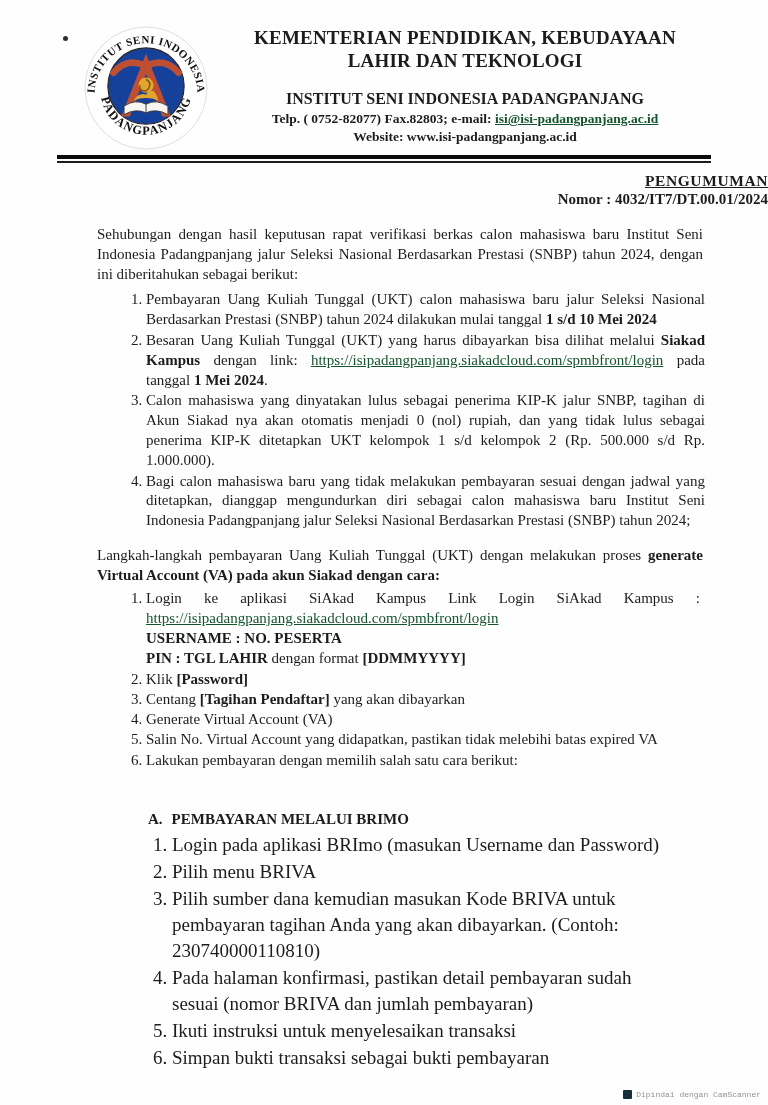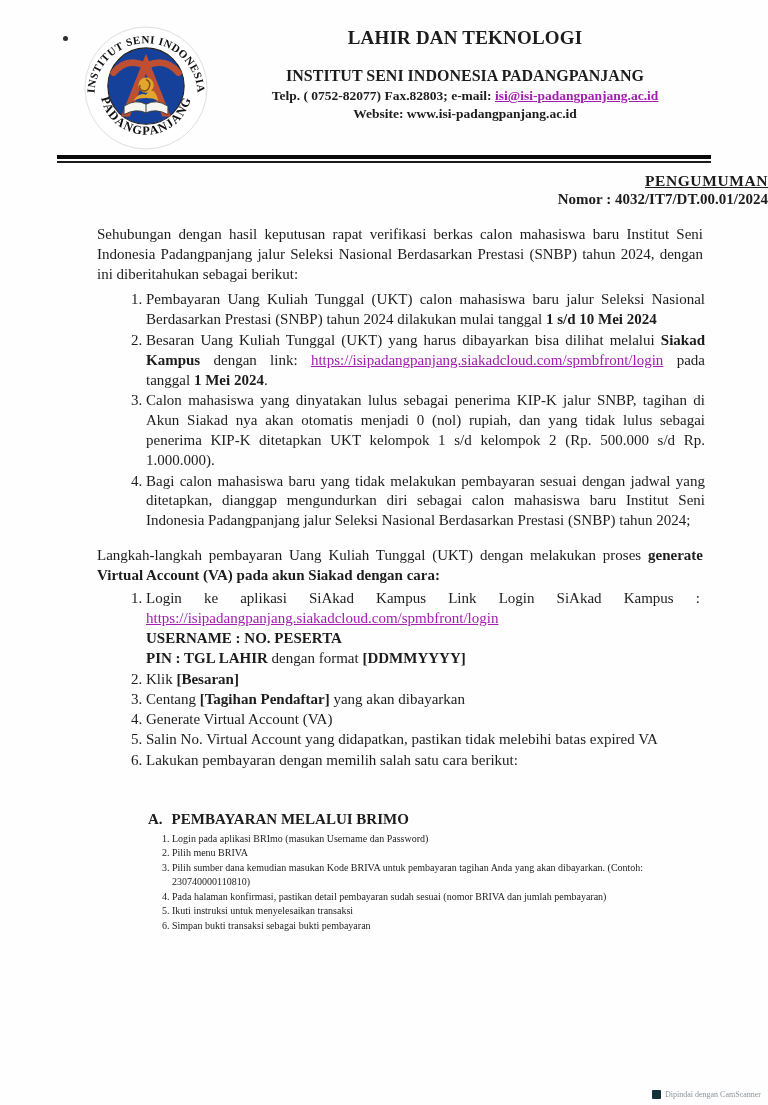--- a/index.html
+++ b/index.html
@@ -6,44 +6,44 @@
   .page{width:768px;height:1105px;margin:0 auto;background:#fefefe;position:relative;
         overflow:hidden;color:#1c1c1c;font-family:"Liberation Serif",serif;}
   
   .letterhead{display:flex;align-items:flex-start;gap:12px;padding:26px 58px 0 84px;}
   .logo{flex:none;width:124px;height:124px;}
   .logo svg{width:124px;height:124px;display:block;}
   .htext{flex:1;text-align:center;font-weight:700;}
   .h-ministry{font-size:19px;line-height:1.22;letter-spacing:.2px;}
   .h-inst{font-size:16px;line-height:1.3;margin-top:17px;}
   .h-addr{font-size:13.5px;line-height:1.33;}
-  .lnk{color:#a21caf;text-decoration:underline;}
+  .lnk{color:#14532d;text-decoration:underline;}
   .b{font-weight:700;}
   .jline{display:block;text-align:justify;text-align-last:justify;}
   
   .rule{margin:5px 57px 0 57px;height:2px;border-top:4px solid #0a0a0a;border-bottom:2px solid #1c1c1c;}
   
   .title-block{text-align:right;margin-top:9px;}
   .doc-title{font-weight:700;font-size:15.5px;text-decoration:underline;letter-spacing:.6px;}
   .doc-number{font-weight:700;font-size:15px;margin-top:1px;padding-left:38px;}
   
   .intro{margin:17px 65px 0 97px;font-size:15px;line-height:1.32;text-align:justify;}
   .mainlist{margin:6px 63px 0 122px;padding-left:24px;font-size:15px;line-height:1.32;}
   .mainlist li{text-align:justify;margin-bottom:1px;}
   .steps-intro{margin:15px 65px 0 97px;font-size:15px;line-height:1.32;text-align:justify;}
   .stepslist{margin:2px 68px 0 122px;padding-left:24px;font-size:15px;line-height:1.35;}
   .stepslist li{text-align:justify;}
   .secA{margin:41px 0 0 148px;font-weight:700;font-size:15px;display:flex;gap:9px;}
-  .sublist{margin:4px 0 0 150px;padding-left:22px;width:508px;font-size:10px;line-height:1.37;}
+  .sublist{margin:4px 0 0 150px;padding-left:22px;width:508px;font-size:19px;line-height:1.37;}
   .sublist li{margin-bottom:1px;}
   ol li::marker{font-weight:400;}
   
   .artifact-dot{position:absolute;left:63px;top:36px;width:5px;height:5px;background:#2e2e2e;border-radius:50%;}
   .watermark{position:absolute;right:7px;bottom:6px;display:flex;align-items:flex-end;gap:4px;
-             font-family:Liberation Serif, serif;font-size:8px;color:#8d959a;}
+             font-family:Liberation Mono, monospace;font-size:8px;color:#8d959a;}
   .wm-icon{width:9px;height:9px;background:#15323a;display:inline-block;border-radius:1px;}
   .logo-ring-text{font-family:"Liberation Serif",serif;}
 </style>
 </head>
 <body>
 
 <div class="page">
 
   <span class="artifact-dot"></span>
 
@@ -66,20 +66,21 @@
         <path d="M67 41 Q86 33 99 49" stroke="#bf4f33" stroke-width="7" fill="none" stroke-linecap="round"></path>
         <path d="M65 29 L91 95 L82 95 L65 50 L48 95 L39 95 Z" fill="#bf4f33"></path>
         <path d="M52 78 q6 -9 13 -6 q8 -11 13 6 q-13 -5 -26 0 Z" fill="#e2a52e"></path>
         <circle cx="65" cy="62" r="8" fill="#e2a52e"></circle>
         <path d="M65 56 q6 3 3 9 q-3 5 -8 2 q-3 -2 -1 -5" fill="none" stroke="#7c500e" stroke-width="1.5"></path>
         <path d="M42 84 Q54 76 65 82 Q76 76 88 84 L88 93 Q76 86 65 91 Q54 86 42 93 Z" fill="#f6f5ef" stroke="#3a3a3a" stroke-width="1"></path>
         <path d="M65 82 L65 91" stroke="#3a3a3a" stroke-width="1"></path>
       </svg>
     </div>
     <div class="htext">
+      <div class="h-ministry">KEMENTERIAN PENDIDIKAN, KEBUDAYAAN</div>
       <div class="h-ministry">LAHIR DAN TEKNOLOGI</div>
       <div class="h-inst">INSTITUT SENI INDONESIA PADANGPANJANG</div>
       <div class="h-addr">
         <span>Telp. ( 0752-82077) Fax.82803; e-mail: </span><span class="lnk">isi@isi-padangpanjang.ac.id</span>
       </div>
       <div class="h-addr">
         <span>Website: </span><span>www.isi-padangpanjang.ac.id</span>
       </div>
     </div>
   </header>
@@ -97,21 +98,21 @@
       <li><span>Pembayaran Uang Kuliah Tunggal (UKT) calon mahasiswa baru jalur Seleksi Nasional Berdasarkan Prestasi (SNBP) tahun 2024 dilakukan mulai tanggal </span><span class="b">1 s/d 10 Mei 2024</span></li>
       <li><span>Besaran Uang Kuliah Tunggal (UKT) yang harus dibayarkan bisa dilihat melalui </span><span class="b">Siakad Kampus</span><span> dengan link:  </span><span class="lnk">https://isipadangpanjang.siakadcloud.com/spmbfront/login</span><span> pada tanggal </span><span class="b">1 Mei 2024</span><span>.</span></li>
       <li><span>Calon mahasiswa yang dinyatakan lulus sebagai penerima KIP-K jalur SNBP, tagihan di Akun Siakad nya akan otomatis menjadi 0 (nol) rupiah, dan yang tidak lulus sebagai penerima KIP-K ditetapkan UKT kelompok 1 s/d kelompok 2 (Rp. 500.000 s/d Rp. 1.000.000).</span></li>
       <li><span>Bagi calon mahasiswa baru yang tidak melakukan pembayaran sesuai dengan jadwal yang ditetapkan, dianggap mengundurkan diri sebagai calon mahasiswa baru Institut Seni Indonesia Padangpanjang jalur Seleksi Nasional Berdasarkan Prestasi (SNBP) tahun 2024;</span></li>
     </ol>
 
   <p class="steps-intro"><span>Langkah-langkah pembayaran Uang Kuliah Tunggal (UKT) dengan melakukan proses </span><span class="b">generate Virtual Account (VA) pada akun Siakad dengan cara:</span></p>
 
   <ol class="stepslist">
       <li><span class="jline">Login ke aplikasi SiAkad Kampus Link Login SiAkad Kampus :</span><span class="lnk">https://isipadangpanjang.siakadcloud.com/spmbfront/login</span><br><span class="b">USERNAME : NO. PESERTA</span><br><span class="b">PIN : TGL LAHIR</span><span> dengan format </span><span class="b">[DDMMYYYY]</span></li>
-      <li><span>Klik </span><span class="b">[Besaran]</span></li>
+      <li><span>Klik </span><span class="b">[Password]</span></li>
       <li><span>Centang </span><span class="b">[Tagihan Pendaftar]</span><span> yang akan dibayarkan</span></li>
       <li><span>Generate Virtual Account (VA)</span></li>
       <li><span>Salin No. Virtual Account yang didapatkan, pastikan tidak melebihi batas expired VA</span></li>
       <li><span>Lakukan pembayaran dengan memilih salah satu cara berikut:</span></li>
     </ol>
 
   <div class="secA">
     <span class="secA-label">A.</span>
     <span class="secA-title">PEMBAYARAN MELALUI BRIMO</span>
   </div>

